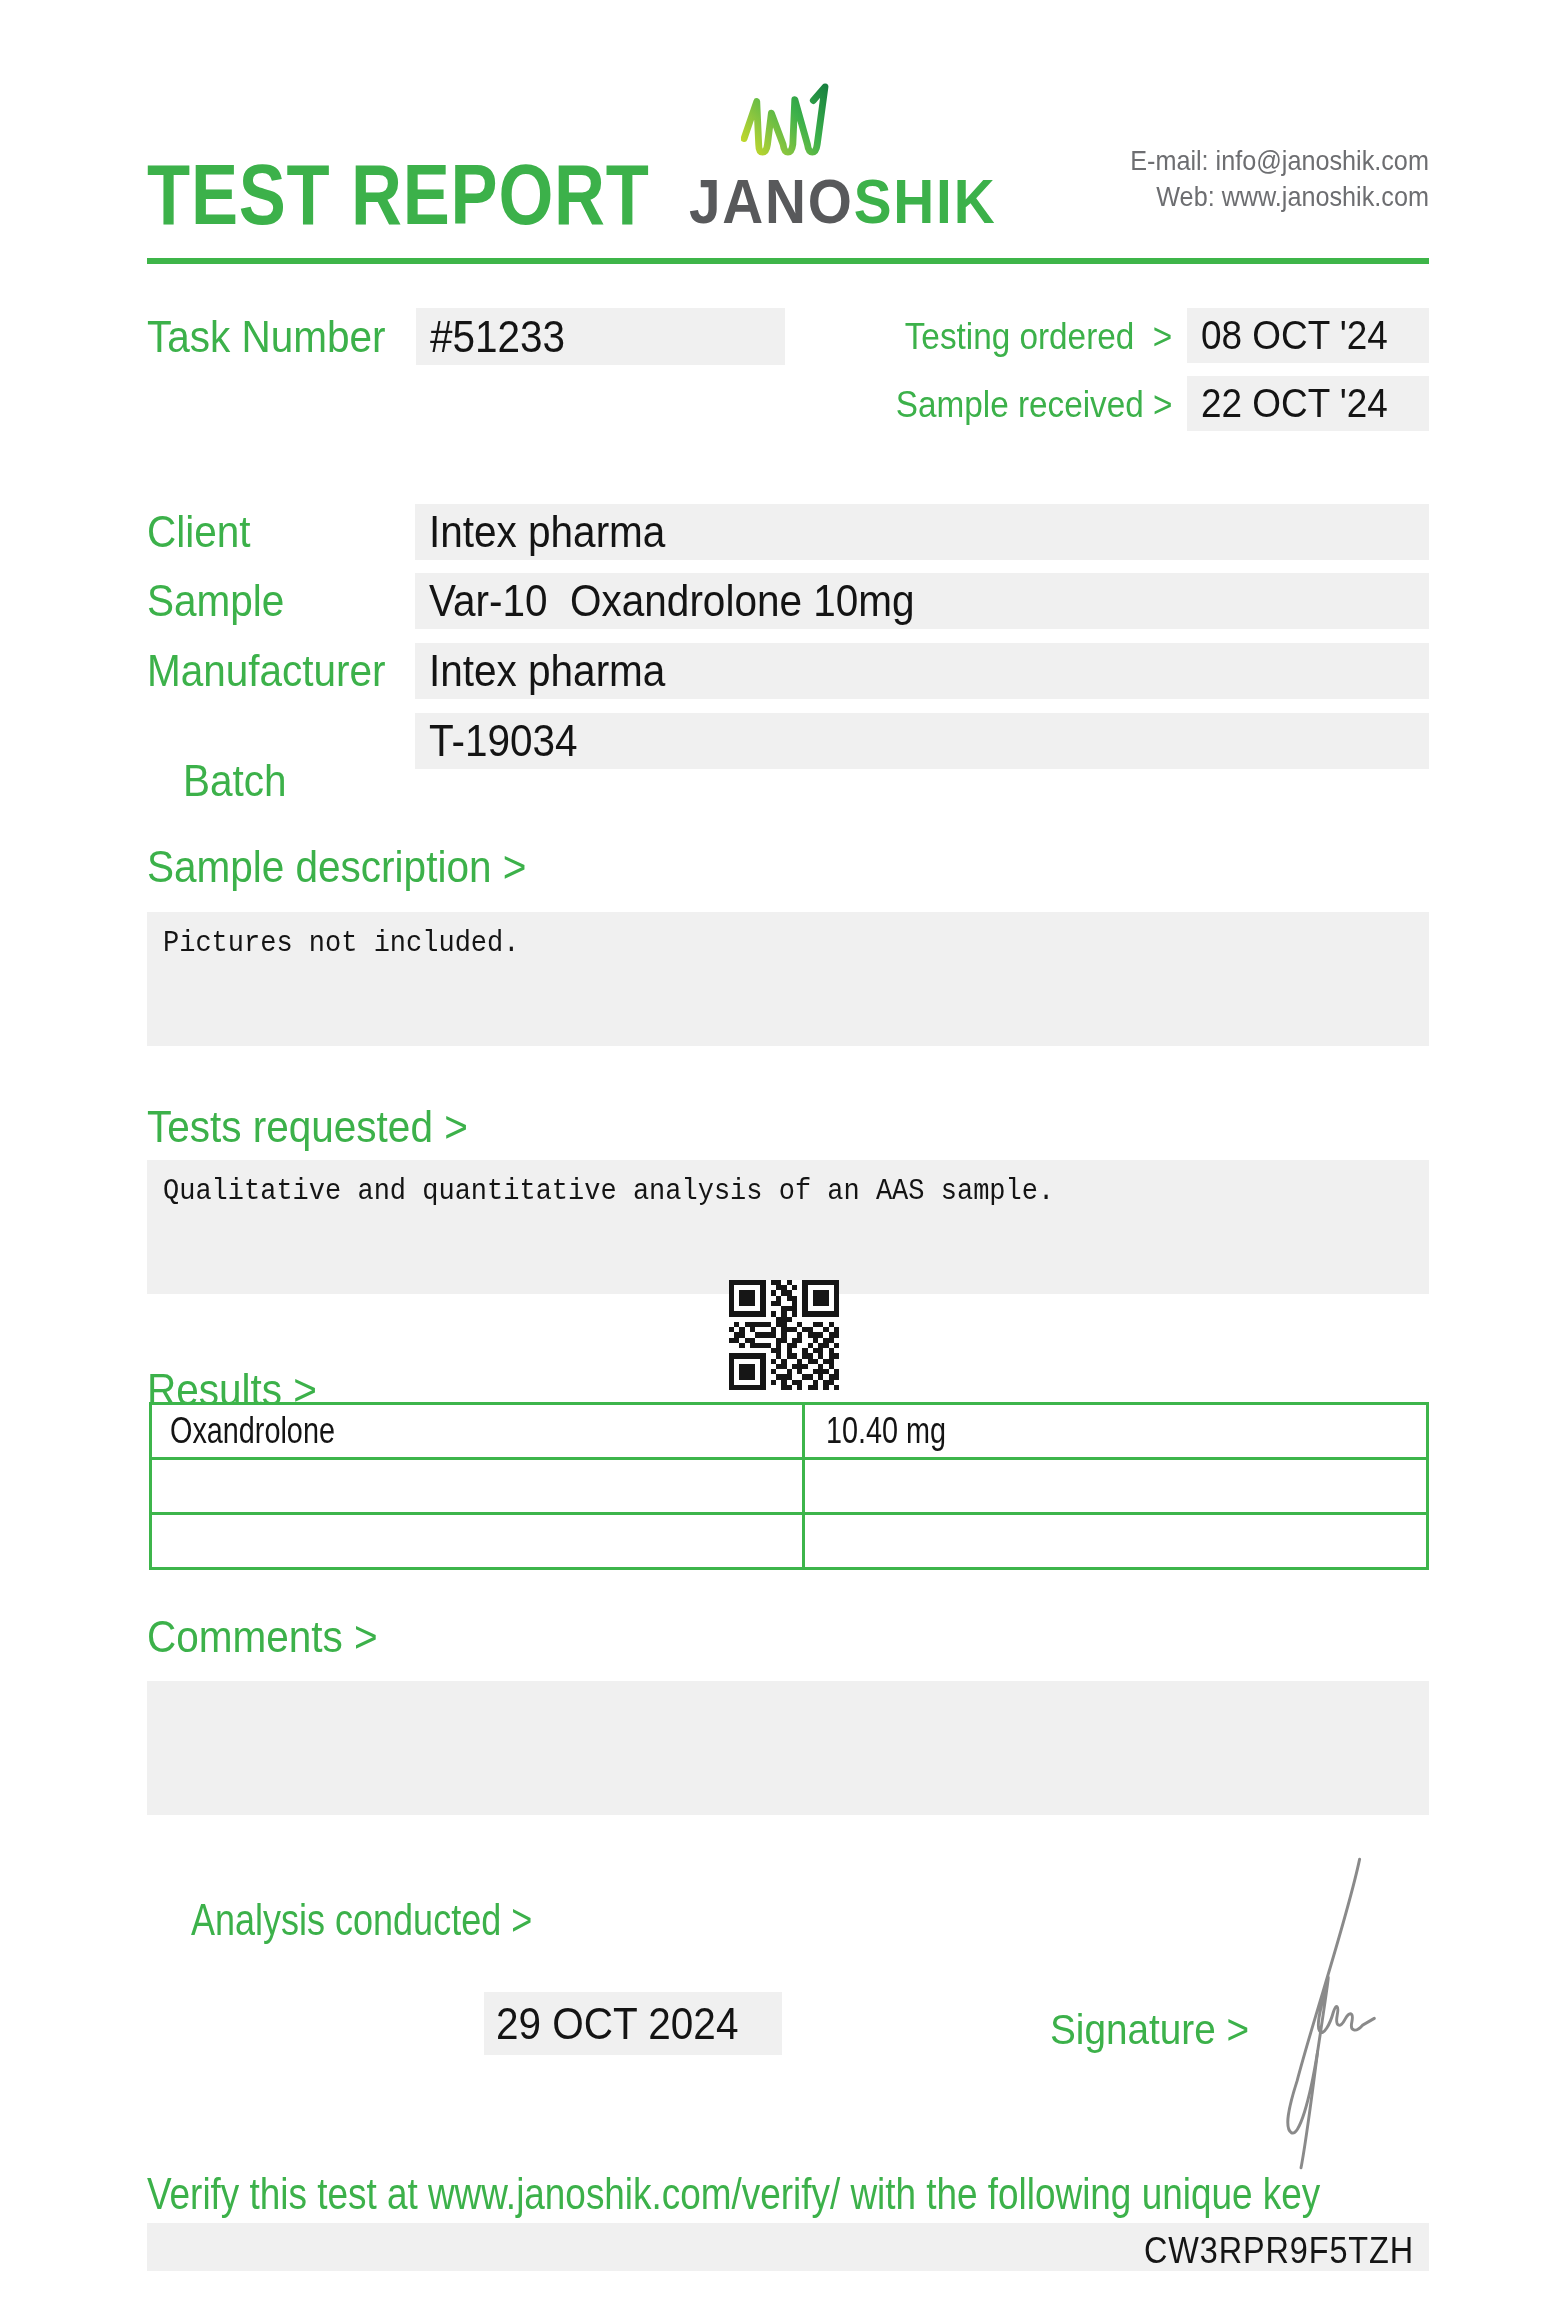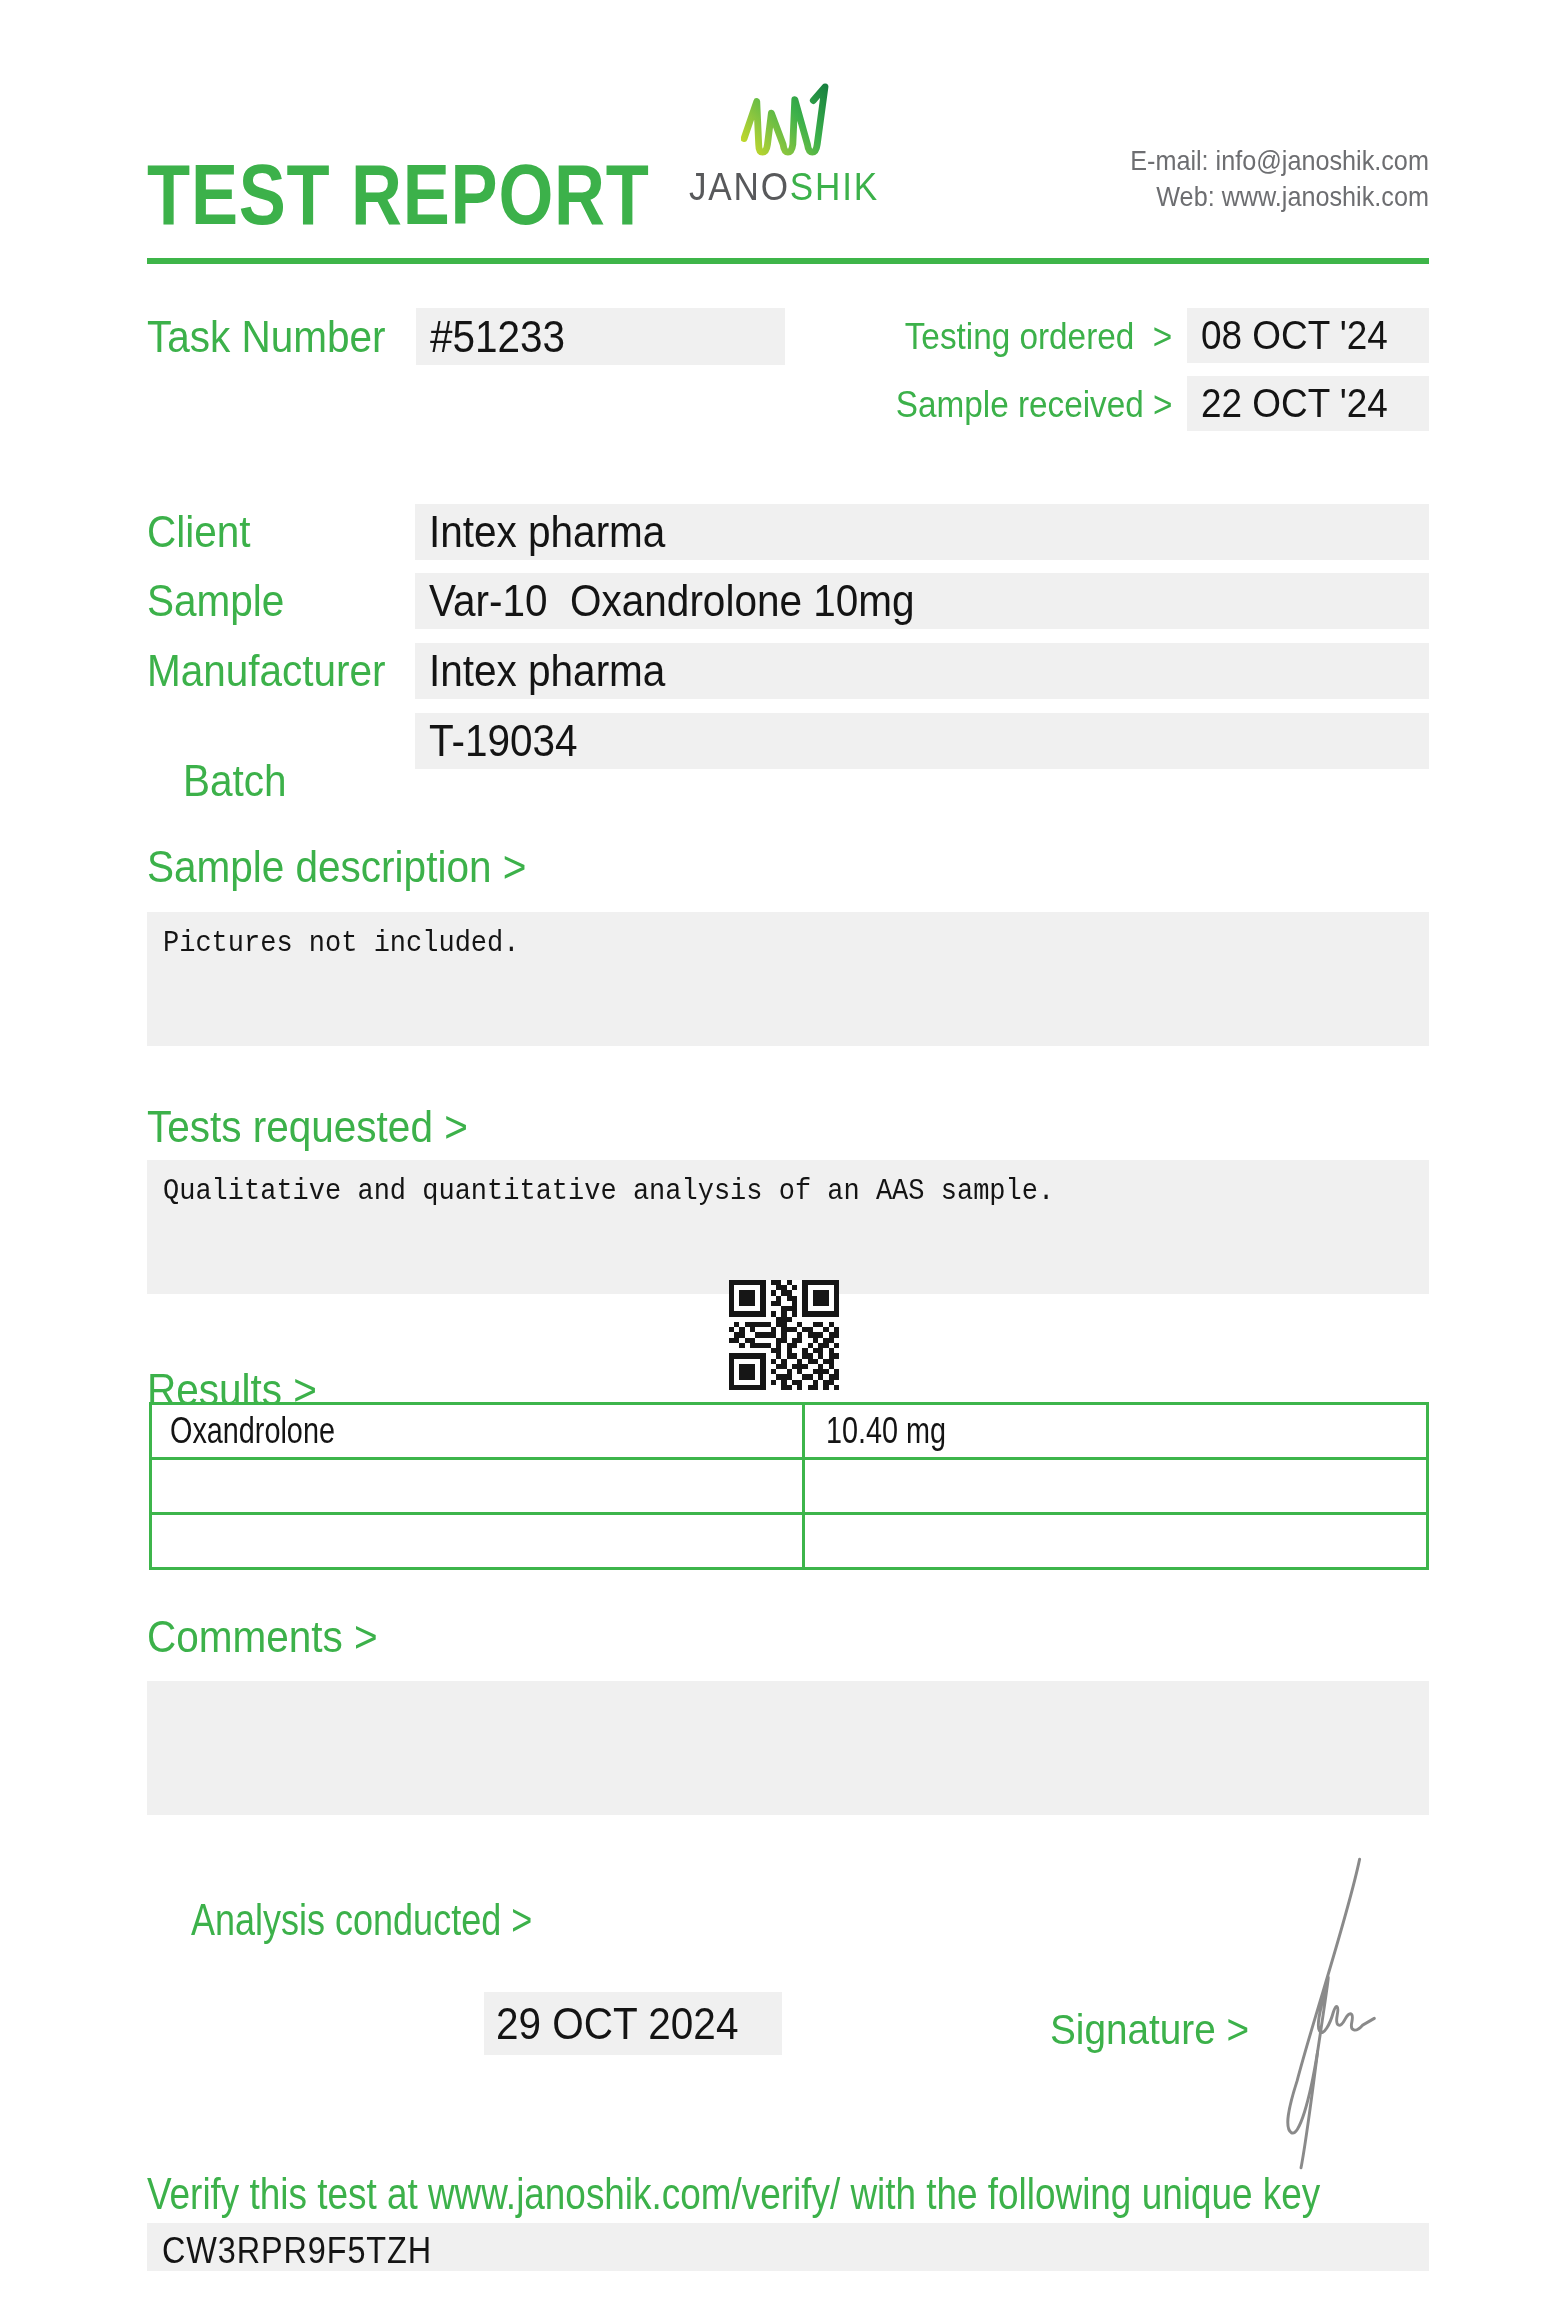--- a/index.html
+++ b/index.html
@@ -9,21 +9,21 @@
   .abs{position:absolute;}
 
   
   .cx{display:inline-block;transform:scaleX(0.9);transform-origin:left center;white-space:nowrap;}
   .cx80{display:inline-block;transform:scaleX(0.8);transform-origin:left center;white-space:nowrap;}
   .cxr{display:inline-block;transform:scaleX(0.9);transform-origin:right center;white-space:nowrap;}
 
   .report-title{left:147px;top:145px;font-size:86px;font-weight:bold;letter-spacing:1px;color:#3cb14a;}
   .report-title .cx{transform:scaleX(0.82);}
 
-  .brand-text{left:689px;top:165px;font-size:39px;font-weight:normal;letter-spacing:2px;}
+  .brand-text{left:689px;top:165px;font-size:63px;font-weight:bold;letter-spacing:2px;}
   .brand-gray{color:#58595b;}
   .brand-green{color:#3cb14a;}
 
   .contact{right:139px;top:143px;text-align:right;font-size:28px;color:#6d6e71;line-height:36px;}
 
   .sep{left:147px;top:258px;width:1282px;height:5.9px;background:#3eb549;}
 
   .lab{font-size:45px;color:#3cb14a;}
   .val-box{background:#f0f0f0;}
   .val-text{font-size:45px;color:#141414;}
@@ -51,21 +51,21 @@
 
   .analysis-label{left:147px;top:1888px;line-height:63px;font-size:45px;margin-left:44px;}
   .analysis-label .cx{transform:scaleX(0.8);}
   .analysis-box{left:484px;top:1992px;width:298px;height:63px;}
   .analysis-box .val-text{padding-left:11.8px;line-height:63px;}
 
   .sig-label{left:1050px;top:1998px;line-height:63px;font-size:43px;}
 
   .verify-line{left:147px;top:2168px;font-size:45px;color:#3cb14a;}
   .verify-line .cx{transform:scaleX(0.82);}
-  .key-box{left:147px;top:2223px;width:1282px;height:48px;background:#f0f0f0;text-align:left;}
+  .key-box{left:147px;top:2223px;width:1282px;height:48px;background:#f0f0f0;text-align:right;}
   .key-box .key{font-size:36px;line-height:56px;color:#141414;letter-spacing:1px;}
 
   .qr{left:729px;top:1280px;width:110px;height:110px;}
   .results-title{top:1364px;}
 </style>
 </head>
 <body>
 
 <div id="page">
 

